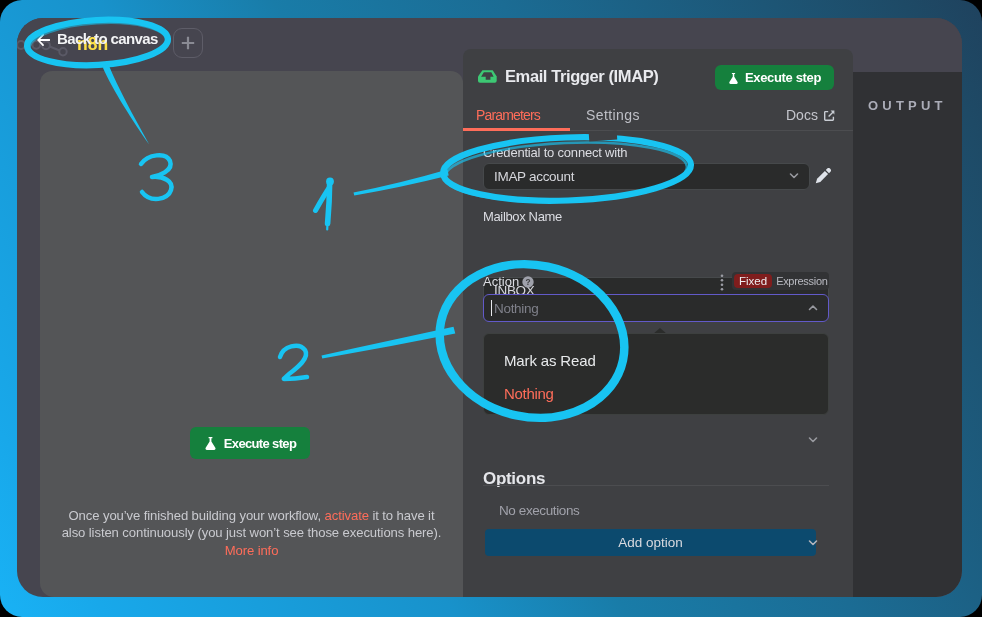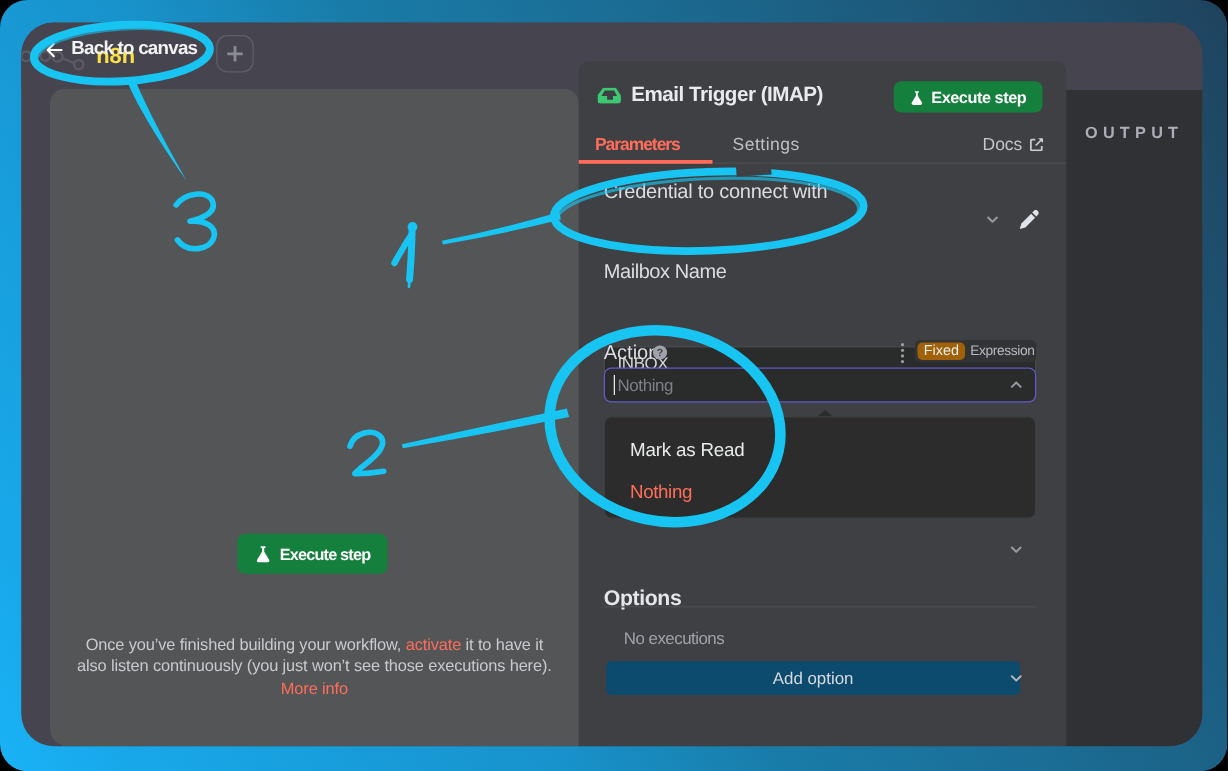--- a/index.html
+++ b/index.html
@@ -9,21 +9,21 @@
     background: linear-gradient(60deg, #19b2f5 0%, #18a8ea 8%, #1892cb 34%, #197ca8 47%, #1b6c94 64%, #1e4a66 94%, #1f425e 100%);
   }
   #app { position:absolute; left:17px; top:18px; width:945px; height:579px; border-radius:26px; overflow:hidden; background:#46454f; }
   #header { position:absolute; left:0; top:0; width:945px; height:54px; background:#46454f; }
   #canvasP { position:absolute; left:23px; top:53px; width:423px; height:526px; border-radius:12px 12px 0 14px; background:#545557; }
   #params { position:absolute; left:446px; top:31px; width:390px; height:548px; border-radius:8px 8px 0 0; background:#3f4043;padding-left:44px; }
   #output { position:absolute; left:836px; top:54px; width:109px; height:525px; border-radius:0 0 26px 0; background:#303134; }
   .btn-orange { background:#15803d; border-radius:6px; color:#fff; display:flex; align-items:center; justify-content:center; font-weight:700; }
   .inp { position:absolute; background:#2a2b2b; border:1px solid #46494b; border-radius:6px; color:#d6d7dc; font-size:13.5px; letter-spacing:-0.3px; display:flex; align-items:center; padding:0 10px; }
   .chev { position:absolute; width:12px; height:12px; }
-  .lbl { position:absolute; color:#dcdde3; font-size:16px; }
+  .lbl { position:absolute; color:#dcdde3; font-size:13px; }
 </style>
 </head>
 <body>
 <div id="stage">
   <div id="frame"></div>
   <div id="app">
     <div id="header">
 
       <svg width="52" height="24" viewBox="0 0 52 24" style="position:absolute;left:0px;top:18px;opacity:.75">
         <g fill="none" stroke="#62616e" stroke-width="2">
@@ -67,32 +67,33 @@
         <path d="M5.7 2.2 H13 L15.2 6.6 H12.1 V9.4 H7.5 V6.6 H3 Z" fill="#3f4043"></path>
       </svg>
       <div style="position:absolute;left:42px;top:18px;color:#e9eaee;font-size:16.5px;font-weight:700;letter-spacing:-0.4px;">Email Trigger (IMAP)</div>
       <div class="btn-orange" style="position:absolute;left:252px;top:16px;width:119px;height:25px;font-size:13px;letter-spacing:-0.35px;gap:6px;">
         <svg width="11" height="12" viewBox="0 0 13 14">
             <path d="M4.6 1 h3.8 v1.3 h-1 v3.1 l3.9 6.3 a1.5 1.5 0 0 1 -1.3 2.3 h-7 a1.5 1.5 0 0 1 -1.3 -2.3 l3.9 -6.3 v-3.1 h-1 z" fill="#fff"></path>
           </svg>
         <span>Execute step</span>
       </div>
 
-      <div style="position:absolute;left:13px;top:58px;color:#ff6d5a;font-size:14px;font-weight:700;letter-spacing:-0.85px;">Parameters</div>
+      <div style="position:absolute;left:13px;top:58px;color:#ff6d5a;font-size:14px;font-weight:400;letter-spacing:-0.85px;">Parameters</div>
       <div style="position:absolute;left:123px;top:58px;color:#bfc0c7;font-size:14px;letter-spacing:0.4px;">Settings</div>
       <div style="position:absolute;left:323px;top:58px;color:#c4c5cc;font-size:14px;">Docs</div>
       <svg width="11" height="11" viewBox="0 0 11 11" style="position:absolute;left:361px;top:61px;">
         <path d="M4.2 1.6 H1.4 Q0.7 1.6 0.7 2.3 V9.6 Q0.7 10.3 1.4 10.3 H8.7 Q9.4 10.3 9.4 9.6 V6.8" stroke="#c8ccd3" stroke-width="1.4" fill="none"></path>
         <path d="M4.6 6.4 L9.6 1.4" stroke="#c8ccd3" stroke-width="1.4" fill="none"></path>
         <path d="M6.6 0.6 H10.4 V4.4 Z" fill="#c8ccd3"></path>
       </svg>
       <div style="position:absolute;left:0;top:81px;width:390px;height:1px;background:#4c4d50;"></div>
       <div style="position:absolute;left:0;top:79px;width:107px;height:2.5px;background:#ff6d5a;"></div>
 
       <div class="lbl" style="left:20px;top:96px;letter-spacing:-0.2px;">Credential to connect with</div>
+      <div class="inp" style="left:20px;top:114px;width:327px;height:27px;">IMAP account</div>
       <svg class="chev" viewBox="0 0 12 12" style="left:325px;top:121px;">
           <path d="M2.5 4 L6 7.5 L9.5 4" stroke="#98999f" stroke-width="1.6" fill="none" stroke-linecap="round" stroke-linejoin="round"></path>
         </svg>
       <svg width="16" height="16" viewBox="0 0 16 16" style="position:absolute;left:352px;top:119px;">
         <path d="M0.8 15.2 L2.1 10.7 L9.9 2.9 L13.1 6.1 L5.3 13.9 Z" fill="#dfe3ea"></path>
         <path d="M10.8 2 L12.2 0.6 a2 2 0 0 1 2.8 0 l0.4 0.4 a2 2 0 0 1 0 2.8 L14 5.2 Z" fill="#dfe3ea"></path>
       </svg>
 
       <div class="lbl" style="left:20px;top:160px;letter-spacing:-0.35px;">Mailbox Name</div>
       <div class="inp" style="left:20px;top:180px;width:346px;height:27px;margin-top:48px;">INBOX</div>
@@ -102,21 +103,21 @@
         <circle cx="6" cy="6" r="5.7" fill="#9fa1ab"></circle>
         <text x="6" y="9" font-size="8.4" font-weight="bold" fill="#3f4043" text-anchor="middle" font-family="Liberation Sans">?</text>
       </svg>
       <svg width="4" height="17" viewBox="0 0 4 17" style="position:absolute;left:257px;top:225px;">
         <circle cx="2" cy="1.7" r="1.3" fill="#9b9ca4"></circle>
           <circle cx="2" cy="6.2" r="1.3" fill="#9b9ca4"></circle>
           <circle cx="2" cy="10.7" r="1.3" fill="#9b9ca4"></circle>
           <circle cx="2" cy="15.2" r="1.3" fill="#9b9ca4"></circle>
       </svg>
       <div style="position:absolute;left:269px;top:223px;width:97px;height:18px;background:#323335;border-radius:4px;display:flex;align-items:center;padding:2px;">
-        <div style="background:#a16207;color:#ededf0;font-size:11.5px;font-weight:400;border-radius:4px;height:14px;display:flex;align-items:center;padding:0 5px;">Fixed</div>
+        <div style="background:#7f1d1d;color:#ededf0;font-size:11.5px;font-weight:400;border-radius:4px;height:14px;display:flex;align-items:center;padding:0 5px;">Fixed</div>
         <div style="color:#b9bac1;font-size:11px;letter-spacing:-0.3px;padding:0 4px;">Expression</div>
       </div>
 
       <div class="inp" style="left:20px;top:245px;width:346px;height:28px;border-color:#625ac9;color:#7f808a;">Nothing</div>
       <div style="position:absolute;left:28px;top:251px;width:1px;height:16px;background:#e8e9ed;"></div>
       <svg class="chev" viewBox="0 0 12 12" style="left:344px;top:253px;">
           <path d="M2.5 7.5 L6 4 L9.5 7.5" stroke="#98999f" stroke-width="1.6" fill="none" stroke-linecap="round" stroke-linejoin="round"></path>
         </svg>
 
       <div style="position:absolute;left:190px;top:279px;width:0;height:0;border-left:7px solid transparent;border-right:7px solid transparent;border-bottom:6px solid #2b2c2b;"></div>

